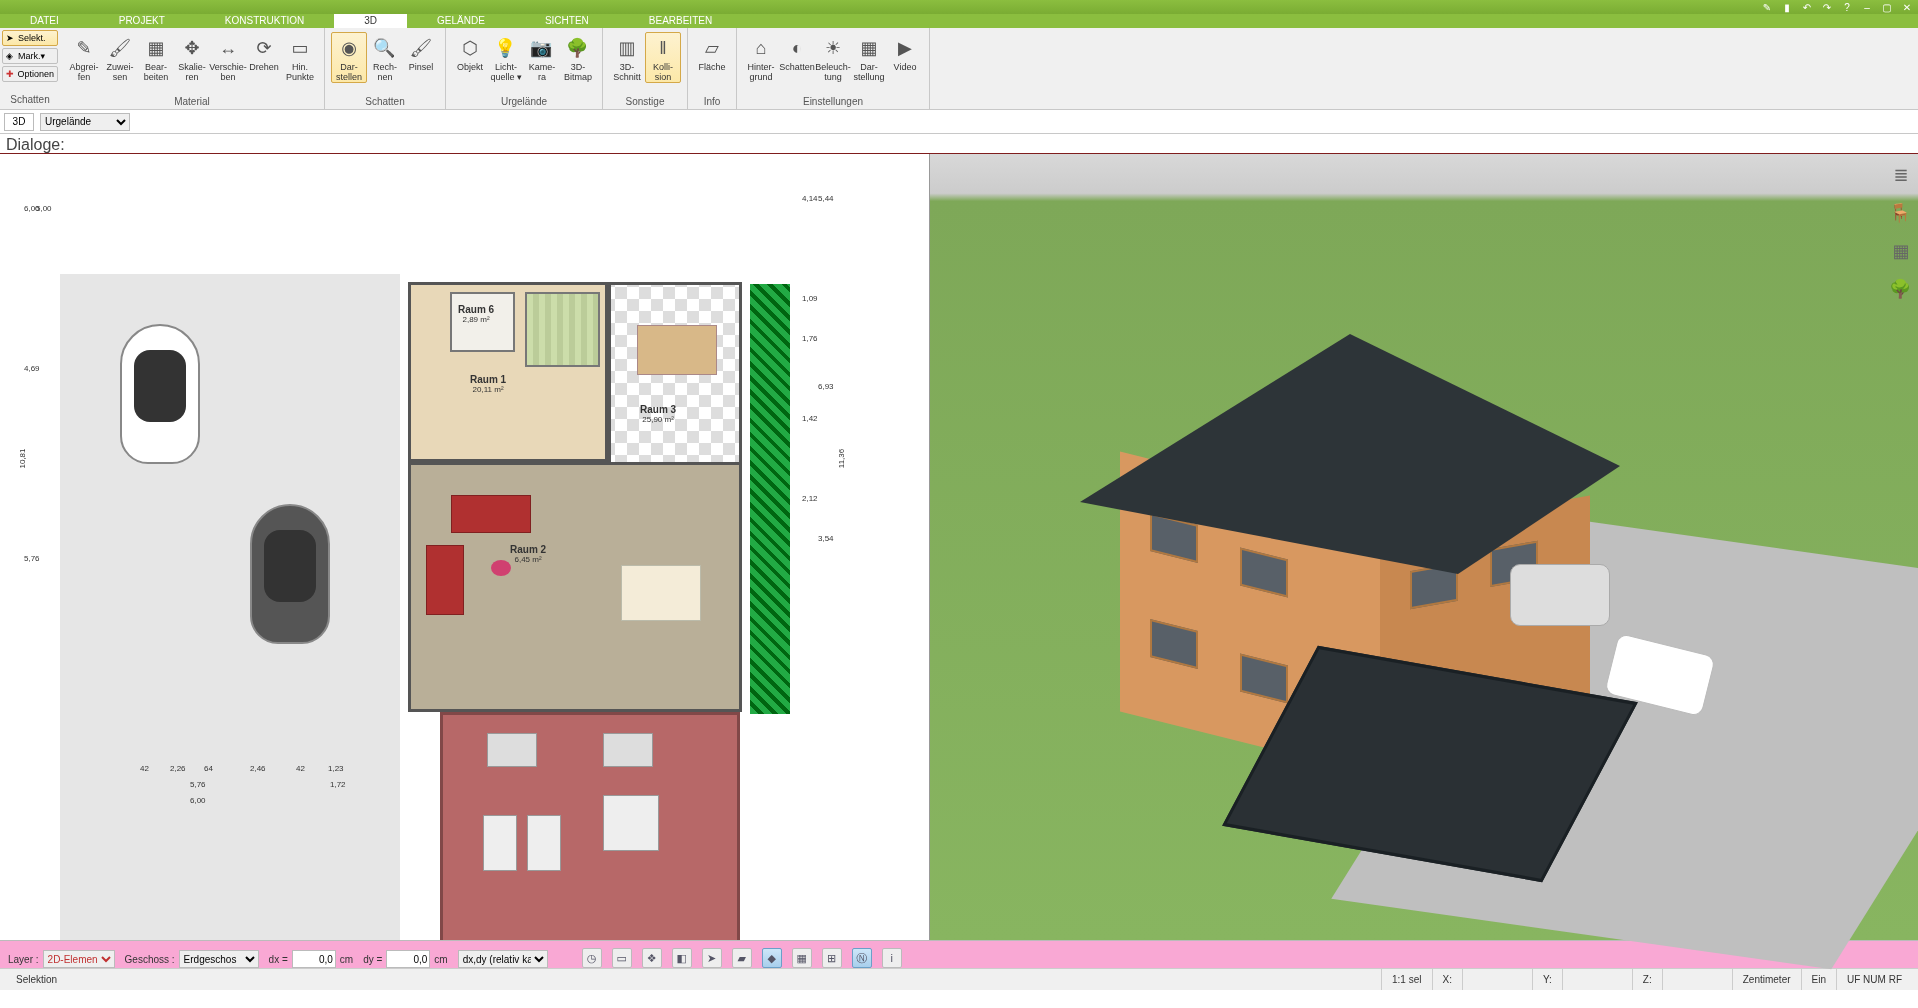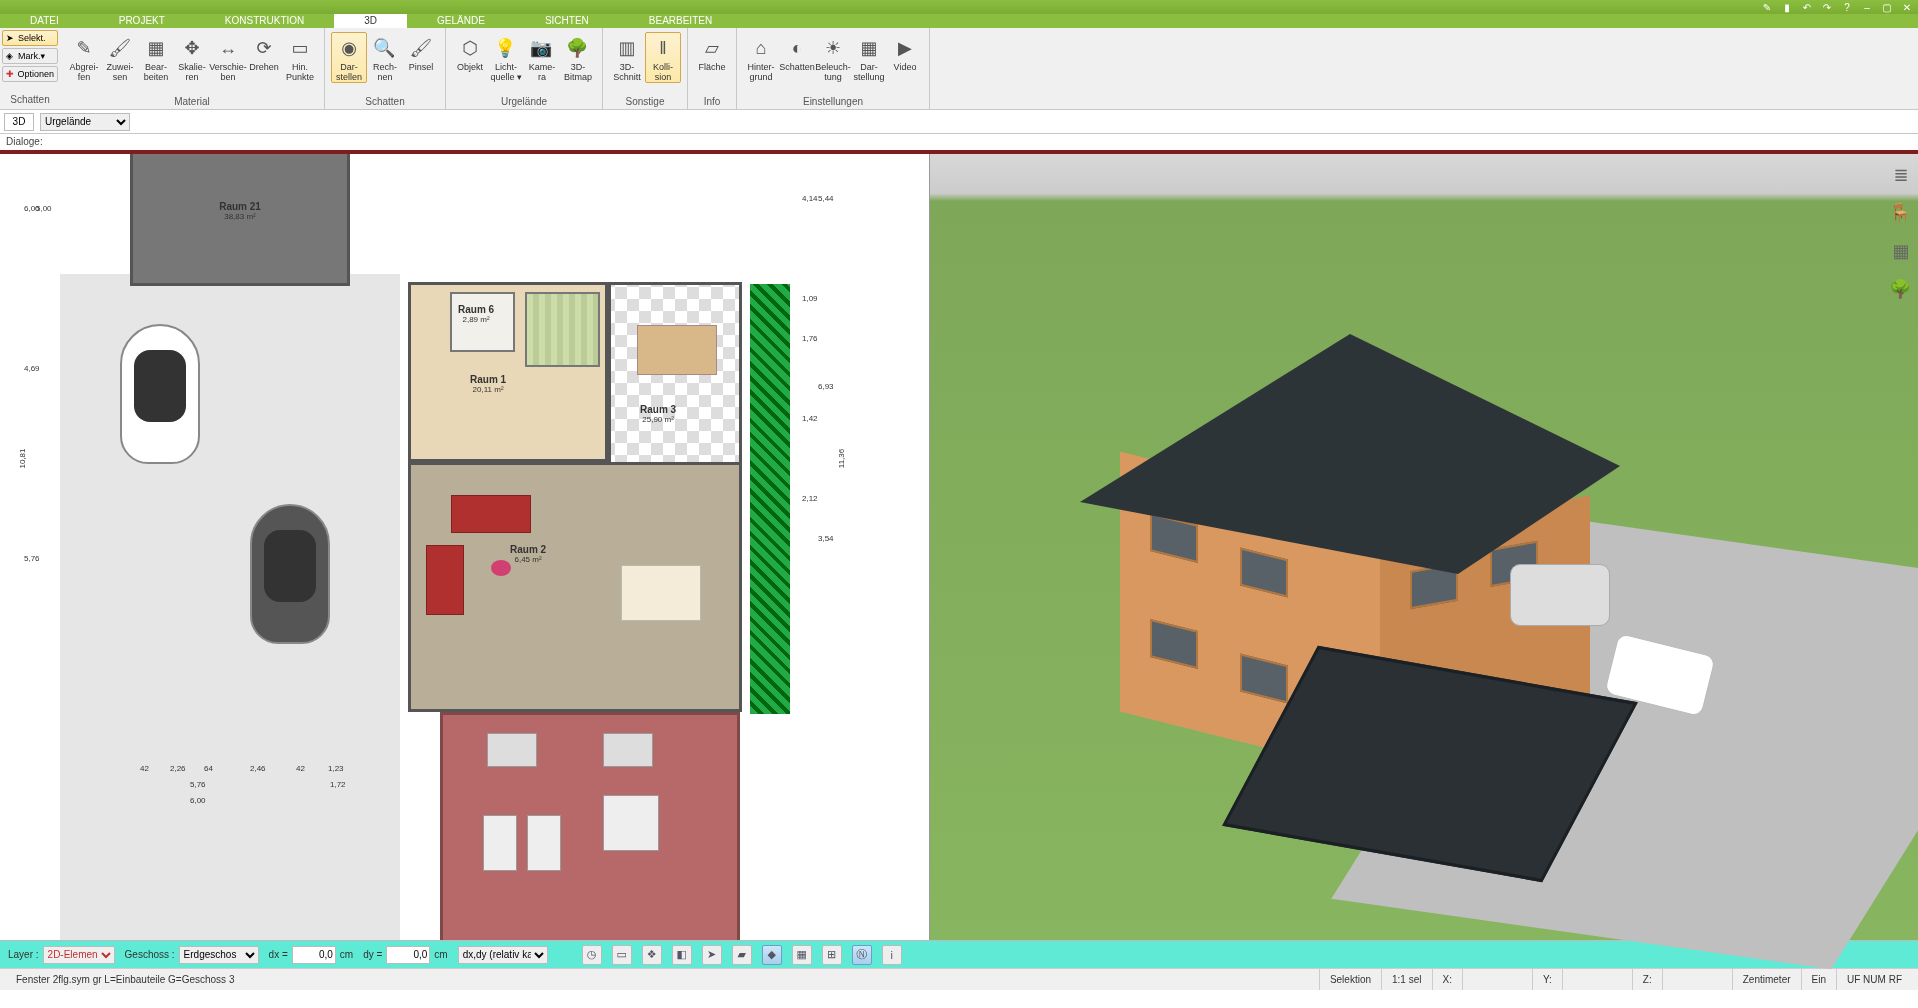--- a/index.html
+++ b/index.html
@@ -17,21 +17,21 @@
 .rb-btn .ico{width:10px;height:10px;display:inline-block;margin-right:2px}
 .ribbon-group{border-right:1px solid #c8c8c8;display:flex;flex-direction:column}
 .ribbon-group-items{flex:1;display:flex;align-items:flex-start;padding:4px 6px}
 .ribbon-group-label{text-align:center;font-size:10px;color:#555;padding-bottom:2px}
 .rb-tool{display:flex;flex-direction:column;align-items:center;width:36px;padding-top:3px;cursor:pointer;border:1px solid transparent}
 .rb-tool.active{background:linear-gradient(#fdf2d0,#fce8a8);border:1px solid #d4a848;border-radius:2px}
 .rb-tool .icon{width:24px;height:24px;display:flex;align-items:center;justify-content:center;font-size:18px;color:#555}
 .rb-tool .lbl{font-size:9px;line-height:10px;text-align:center;color:#333;margin-top:2px;white-space:pre-line}
 .sub-bar{height:24px;border-bottom:1px solid #c8c8c8;display:flex;align-items:center;padding:0 4px;gap:6px}
 .sub-bar select,.sub-bar input{font-size:10px;height:18px;border:1px solid #bbb}
-.dlg-bar{height:20px;border-bottom:4px solid #7f1d1d;font-size:10px;padding:2px 6px;color:#444}
+.dlg-bar{height:20px;border-bottom:1px solid #7f1d1d;font-size:16px;padding:2px 6px;color:#444}
 .workspace{height:786px;display:flex}
 .view-2d{width:930px;position:relative;background:#fff;overflow:hidden;border-right:1px solid #999}
 .view-3d{flex:1;position:relative;background:linear-gradient(#d8d8d8 0%,#cccccc 5%,#7ea858 6%,#88b560 100%)}
 .side-tools{position:absolute;right:4px;top:8px;display:flex;flex-direction:column;gap:12px}
 .side-tools span{width:26px;height:26px;display:flex;align-items:center;justify-content:center;font-size:18px;color:#666;cursor:pointer}
 
 .plan{position:absolute;left:60px;top:0;right:30px;bottom:0}
 .driveway{position:absolute;left:0;top:120px;width:340px;height:770px;background:#e6e6e6}
 .garage{position:absolute;left:70px;top:-18px;width:220px;height:150px;background:#777;border:3px solid #555;display:flex;flex-direction:column;align-items:center;justify-content:center;color:#333;font-size:10px}
 .car{position:absolute;width:80px;height:140px;background:#fff;border-radius:40px 40px 28px 28px;border:2px solid #888}
@@ -51,21 +51,21 @@
 .dim{position:absolute;font-size:8px;color:#333}
 .drive3d{position:absolute;left:520px;top:400px;width:500px;height:380px;background:#bfbfbf;transform:skew(-32deg,8deg)}
 .house3d{position:absolute;left:130px;top:160px;width:520px;height:440px}
 .wall{position:absolute;background:#d89860}
 .wall.front{left:60px;top:170px;width:260px;height:260px;transform:skewY(14deg)}
 .wall.side{left:320px;top:200px;width:210px;height:220px;background:#c88850;transform:skewY(-10deg)}
 .roof3d{position:absolute;left:20px;top:20px;width:540px;height:240px;background:#2d3438;clip-path:polygon(50% 0,100% 55%,70% 100%,0 70%)}
 .win3d{position:absolute;width:48px;height:38px;background:#586068;border:2px solid #b07840}
 .garage3d{position:absolute;left:340px;top:520px;width:320px;height:180px;background:#2a3034;transform:skew(-28deg,10deg);border:3px solid #1a2024}
 .car3d{position:absolute;width:100px;height:62px;border-radius:10px}
-.bottom-bar{height:28px;border-top:1px solid #bbb;display:flex;align-items:center;padding:0 8px;gap:10px;font-size:10px;color:#333;background:#5eead4}
+.bottom-bar{height:28px;border-top:1px solid #bbb;display:flex;align-items:flex-end;padding:0 8px;gap:10px;font-size:10px;color:#333;background:#f9a8d4}
 .bottom-bar .grp{display:flex;align-items:center;gap:4px}
 .bottom-bar select,.bottom-bar input{font-size:10px;height:18px;border:1px solid #bbb}
 .bottom-bar .numbox{width:44px;text-align:right;padding-right:2px}
 .bottom-bar .red{color:#c03030}
 .icon-btn{width:20px;height:20px;border:1px solid #bbb;background:#eee;display:flex;align-items:center;justify-content:center;font-size:11px;color:#556;cursor:pointer;border-radius:2px}
 .icon-btn.on{background:linear-gradient(#cde6f9,#a8cfec);border-color:#6aa0c8}
 .status-bar{height:22px;background:#f0f0f0;border-top:1px solid #ccc;display:flex;align-items:center;font-size:10px;color:#333;padding:0 6px}
 .status-bar .seg{padding:0 10px;border-left:1px solid #ccc;height:100%;display:flex;align-items:center}
 .status-bar .seg:first-child{border-left:none;flex:1}
 </style>
@@ -250,23 +250,20 @@
 <div class="sub-bar">
   <input style="width: 30px; text-align: center;" value="3D">
   <select style="width:90px"><option>Urgelände</option></select>
 </div>
 <div class="dlg-bar">Dialoge:</div>
 
 <div class="workspace">
   <div class="view-2d">
     <div class="plan">
       <div class="driveway"></div>
-      <div class="garage">
-        <span class="roomlbl" style="position:static"><span>Raum 21</span><small>38,83 m²</small></span>
-      </div>
       <div class="car" style="left:60px;top:170px"></div>
       <div class="car dark" style="left:190px;top:350px"></div>
 
       <div class="house">
         <div class="r1"></div>
         <div class="r4"></div>
         <div class="stairs"></div>
         <div class="r3">
           <div style="position:absolute;left:26px;top:40px;width:80px;height:50px;background:#d8b888;border:1px solid #a88"></div>
         </div>
@@ -372,21 +369,20 @@
   <div class="icon-btn">➤</div>
   <div class="icon-btn">▰</div>
   <div class="icon-btn on">◆</div>
   <div class="icon-btn">▦</div>
   <div class="icon-btn">⊞</div>
   <div class="icon-btn on">Ⓝ</div>
   <div class="icon-btn">i</div>
 </div>
 
 <div class="status-bar">
-  <div class="seg">Fenster 2flg.sym gr L=Einbauteile G=Geschoss 3</div>
   <div class="seg">Selektion</div>
   <div class="seg">1:1 sel</div>
   <div class="seg">X:</div>
   <div class="seg" style="width:70px"></div>
   <div class="seg">Y:</div>
   <div class="seg" style="width:70px"></div>
   <div class="seg">Z:</div>
   <div class="seg" style="width:70px"></div>
   <div class="seg">Zentimeter</div>
   <div class="seg">Ein</div>

